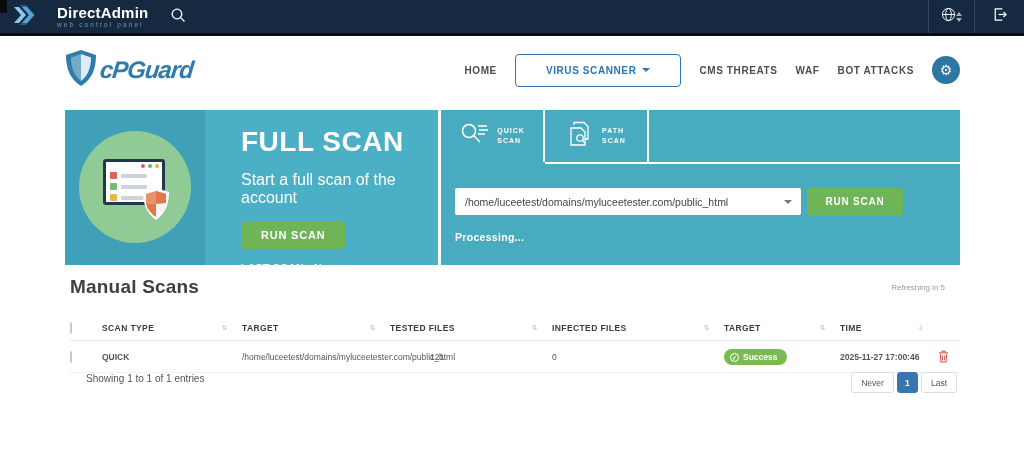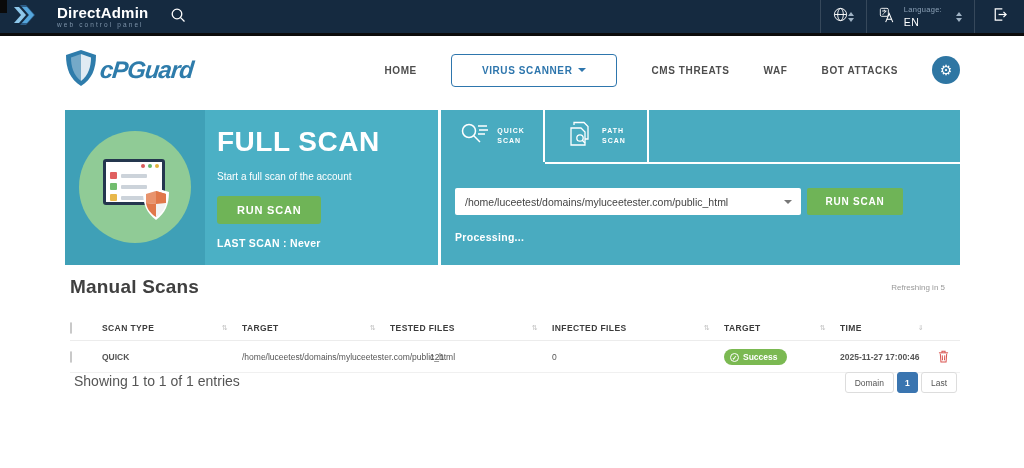--- a/index.html
+++ b/index.html
@@ -23,41 +23,41 @@
   .top-value { color:#ffffff; font-size:10.5px; margin-top:2px; letter-spacing:0.3px; }
   .spin { display:flex; flex-direction:column; gap:2px; align-items:center; }
   .tri-up { width:0; height:0; border-left:3px solid transparent; border-right:3px solid transparent; border-bottom:4px solid #9fb2c4; }
   .tri-dn { width:0; height:0; border-left:3px solid transparent; border-right:3px solid transparent; border-top:4px solid #9fb2c4; }
   .logout-sec { width:50px; justify-content:center; }
 
   
   .app-header { left:64px; top:40px; width:896px; height:60px; display:flex; align-items:center; }
   .cpguard-logo { display:flex; align-items:center; cursor:pointer; }
   .cpguard-text { color:#2e7cab; font-size:24px; font-weight:bold; font-style:italic; letter-spacing:-1px; margin-left:2px; transform:skewX(-6deg); }
-  .main-nav { margin-left:auto; display:flex; align-items:center; gap:34px; }
+  .main-nav { margin-left:auto; display:flex; align-items:center; gap:18px; }
   .nav-item { color:#4d4d4d; font-size:10px; font-weight:bold; letter-spacing:0.6px; cursor:pointer; white-space:nowrap; }
   .nav-item-active { color:#2e76ad; border:1px solid #2e76ad; border-radius:4px; padding:10px 30px; display:flex; align-items:center; gap:6px; }
   .caret-dn { width:0; height:0; border-left:4px solid transparent; border-right:4px solid transparent; border-top:4px solid #2e76ad; }
   .gear-btn { width:28px; height:28px; border-radius:50%; background:#2e76a3; color:#fff; display:flex; align-items:center; justify-content:center; font-size:14px; cursor:pointer; }
 
   
-  .full-card { left:65px; top:110px; width:373px; height:155px; background:#4bb0c5; display:flex; }
+  .full-card { left:65px; top:110px; width:373px; height:155px; background:#4bb0c5; display:flex;gap:24px; }
   .full-illus { width:140px; height:155px; background:#3fa0b7; position:relative; flex:none; }
   .illus-circle { position:absolute; left:14px; top:21px; width:112px; height:112px; border-radius:50%; background:#90cb96; overflow:hidden; }
   .illus-win { position:absolute; left:24px; top:28px; width:62px; height:46px; background:#ffffff; border:3px solid #24364e; border-radius:3px; }
   .win-dots { position:absolute; right:3px; top:2px; display:flex; gap:3px; }
   .win-dot { width:4px; height:4px; border-radius:50%; }
   .win-rows { position:absolute; left:4px; top:10px; display:flex; flex-direction:column; gap:4px; }
   .win-row { display:flex; align-items:center; gap:4px; }
   .win-sq { width:7px; height:7px; border-radius:1px; }
   .win-line { width:26px; height:4px; background:#ccd3da; border-radius:1px; }
   .illus-shield { position:absolute; left:62px; top:56px; width:30px; height:34px; }
   .full-body { padding:16px 0 0 12px; color:#fff; }
   .full-title { font-size:28px; font-weight:bold; letter-spacing:0.5px; }
-  .full-sub { font-size:10px; margin-top:13px; }
+  .full-sub { font-size:16px; margin-top:13px; }
   .run-btn { display:inline-block; background:#6fb457; color:#fff; font-size:11px; font-weight:bold; letter-spacing:0.8px; padding:8px 20px; border-radius:3px; border:none; cursor:pointer; margin-top:14px; font-family:"Liberation Sans",sans-serif; }
   .last-scan { font-size:10.5px; font-weight:bold; margin-top:13px; letter-spacing:0.3px; }
 
   
   .scan-card { left:441px; top:110px; width:519px; height:155px; background:#49abc0; }
   .scan-tabs { position:absolute; left:0; top:0; height:52px; display:flex; }
   .scan-tab { width:104px; height:52px; display:flex; align-items:center; justify-content:center; gap:8px; color:#fff; cursor:pointer; border-right:2px solid #ffffff; }
   .tab-label { font-size:7px; font-weight:bold; letter-spacing:1px; line-height:1.5; }
   .tabs-underline { position:absolute; left:104px; top:52px; right:0; height:2px; background:#ffffff; width:415px; }
   .scan-form { position:absolute; left:14px; top:78px; display:flex; align-items:center; }
@@ -77,21 +77,21 @@
   .sort-icon { color:#c2c2c2; font-size:7px; font-weight:normal; }
   .checkbox { width:13px; height:13px; border:1px solid #c9c9c9; border-radius:2px; background:#fff; cursor:pointer; }
   .cell-type { color:#2e75a8; font-weight:bold; }
   .cell-target { font-size:7px; color:#3b4e66; white-space:nowrap; overflow:visible; }
   .cell-tested { padding-left:40px !important; }
   .badge { display:inline-flex; align-items:center; gap:4px; background:#7bb952; color:#fff; font-size:8.5px; font-weight:bold; padding:3px 9px 3px 6px; border-radius:9px; }
   .badge-check { width:9px; height:9px; border:1px solid #fff; border-radius:50%; font-size:6px; line-height:8px; text-align:center; display:inline-block; }
   .cell-time { font-size:7.5px;font-weight:bold; }
   .trash-btn { cursor:pointer; display:inline-block; }
 
-  .ms-footer-left { left:74px; top:373px; font-size:14px; color:#555; }
+  .ms-footer-left { left:86px; top:373px; font-size:10px; color:#555; }
   .pagination { top:372px; right:67px; display:flex; gap:3px; }
   .page-btn { height:21px; padding:0 9px; display:flex; align-items:center; font-size:8.5px; color:#555; background:#fff; border:1px solid #ddd; border-radius:3px; cursor:pointer; }
   .page-btn.active { background:#3a75b0; border-color:#3a75b0; color:#fff; font-weight:bold; min-width:21px; justify-content:center; padding:0 7px; }
 </style>
 </head>
 <body>
 
 <div class="abs topbar">
   <div class="brand">
     <span>
@@ -123,40 +123,20 @@
             <ellipse cx="8" cy="8" rx="3" ry="6.5"></ellipse>
             <line x1="1.5" y1="8" x2="14.5" y2="8"></line>
         </svg>
       </span>
       <span class="spin">
           <i class="tri-up"></i>
           <i class="tri-dn"></i>
         </span>
     </div>
 
-    <div class="top-sec">
-      <span>
-        <svg width="16" height="16" viewBox="0 0 18 18" fill="none" stroke="#ffffff" stroke-width="1">
-          <rect x="1.5" y="1.5" width="9" height="9" rx="1.5"></rect>
-          <line x1="3.5" y1="4.5" x2="8.5" y2="4.5"></line>
-            <line x1="6" y1="3" x2="6" y2="4.5"></line>
-          <path d="M4 8.5 C5.5 7.5 7 6 7.5 4.5"></path>
-          <path d="M7.5 17 L11.5 7.5 L15.5 17" stroke-width="1.2"></path>
-          <line x1="8.8" y1="13.8" x2="14.2" y2="13.8" stroke-width="1.2"></line>
-        </svg>
-      </span>
-      <span class="txt">
-        <div class="top-label">Language:</div>
-        <div class="top-value">EN</div>
-      </span>
-      <span class="spin">
-          <i class="tri-up"></i>
-          <i class="tri-dn"></i>
-        </span>
-    </div>
 
     <div class="top-sec logout-sec">
       <span>
         <svg width="17" height="17" viewBox="0 0 18 18" fill="none" stroke="#ffffff" stroke-width="1.3">
           <path d="M12 3 H4.5 V15 H12"></path>
           <line x1="8" y1="9" x2="16" y2="9"></line>
           <path d="M13.2 6.2 L16 9 L13.2 11.8" fill="none"></path>
         </svg>
       </span>
     </div>
@@ -357,16 +337,16 @@
             </svg>
           </span>
         </span>
       </td>
     </tr>
   </tbody>
 </table>
 
 <div class="abs ms-footer-left">Showing 1 to 1 of 1 entries</div>
 <div class="abs pagination">
-  <span class="page-btn">Domain</span>
+  <span class="page-btn">Never</span>
   <span class="page-btn active">1</span>
   <span class="page-btn">Last</span>
 </div>
 
 </body></html>

